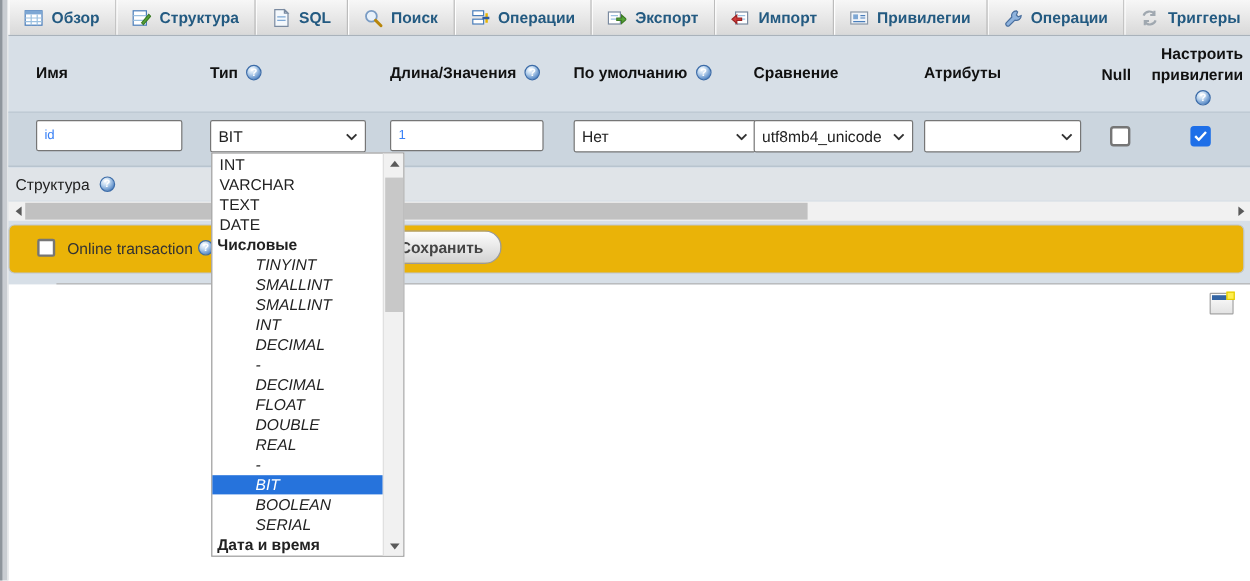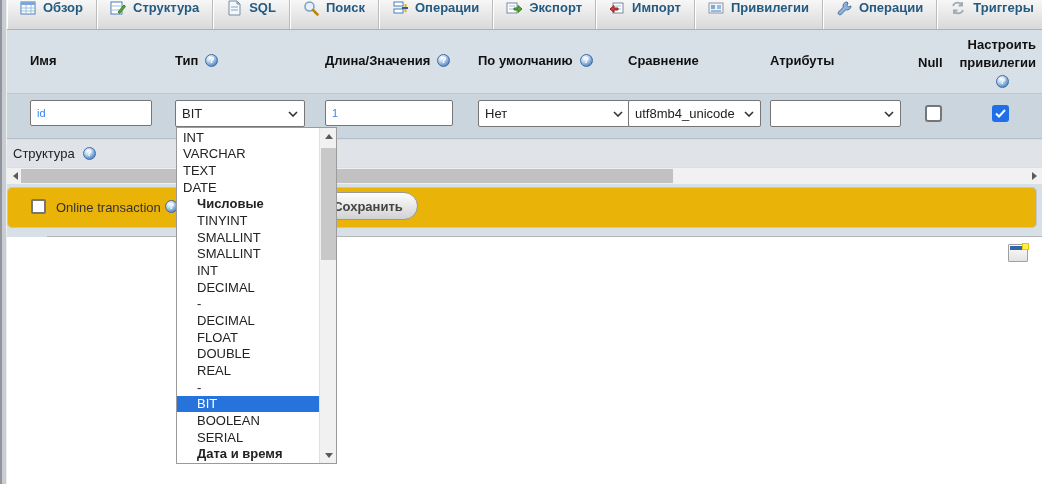--- a/index.html
+++ b/index.html
@@ -7,21 +7,21 @@
   body { font-family:"Liberation Sans", sans-serif; }
   #screen { position:relative; width:1042px; height:484px; background:#fff; overflow:hidden; }
 
   
   .left-strip { position:absolute; left:0; top:0; width:7px; height:484px;
     background:#c9cdd2; border-left:2px solid #8e959c; border-right:1px solid #eceeef; }
 
   
   .tabbar { position:absolute; left:7px; top:0; right:0; height:30px; display:flex;
     background:linear-gradient(#f7f7f7,#d9d9d9); border-bottom:1px solid #a9b2bb; }
-  .tab { display:flex; gap:7px; padding:0 13px; cursor:pointer;
+  .tab { display:flex; align-items:center; gap:7px; padding:0 13px; cursor:pointer;
     border-right:1px solid #bcbcbc; box-shadow:inset 1px 0 0 #ffffff;
     font-size:13px; font-weight:bold; color:#235a81; white-space:nowrap; }
   .tab .ticon { width:16px; height:16px; flex:0 0 16px; }
 
   
   .content-bg { position:absolute; left:7px; top:30px; right:0; height:207px; background:#d7dfe7; }
 
   
   .colhdr { position:absolute; font-size:13px; font-weight:bold; color:#111; display:flex; align-items:center; gap:7px; }
 
@@ -80,22 +80,22 @@
     background:linear-gradient(#fdfdfd,#e3e3e3); border:1px solid #a0a0a0; border-radius:1px; cursor:pointer; }
   .win-icon .bar { position:absolute; left:1px; right:1px; top:1px; height:4px; background:#3465a4; }
   .win-icon .dot { position:absolute; right:-2px; top:-2px; width:7px; height:7px; background:#ffee4d; border:1px solid #e3cb00; }
 
   
   .dropdown { position:absolute; left:176px; top:127px; width:161px; height:337px; background:#fff;
     border:1px solid #9b9b9b; z-index:10; }
   .dd-items { position:absolute; left:0; top:1px; bottom:1px; right:17px; display:flex; flex-direction:column; }
   .dd-item { height:16.75px; display:flex; align-items:center; font-size:13px; color:#222; cursor:pointer; white-space:nowrap; }
   .dd-item.plain { padding-left:6px; }
-  .dd-item.group { padding-left:4px; font-weight:bold;margin-left:16px; }
-  .dd-item.sub   { padding-left:20px; }
+  .dd-item.group { padding-left:4px; font-weight:bold; }
+  .dd-item.sub   { padding-left:36px;font-style:italic; }
   .dd-item.selected { background:#2673dc; color:#fff; }
 
   .vscroll { position:absolute; right:0; top:0; width:17px; height:100%; background:#f1f1f1; border-left:1px solid #e0e0e0; }
   .vs-btn { position:absolute; left:0; width:17px; height:16px; display:flex; align-items:center; justify-content:center; cursor:pointer; }
   .vs-btn.up { top:0; } .vs-btn.down { bottom:0; }
   .vs-thumb { position:absolute; left:1px; top:20px; width:15px; height:112px; background:#c8c8c8; cursor:pointer; }
 </style>
 </head>
 <body>
 

